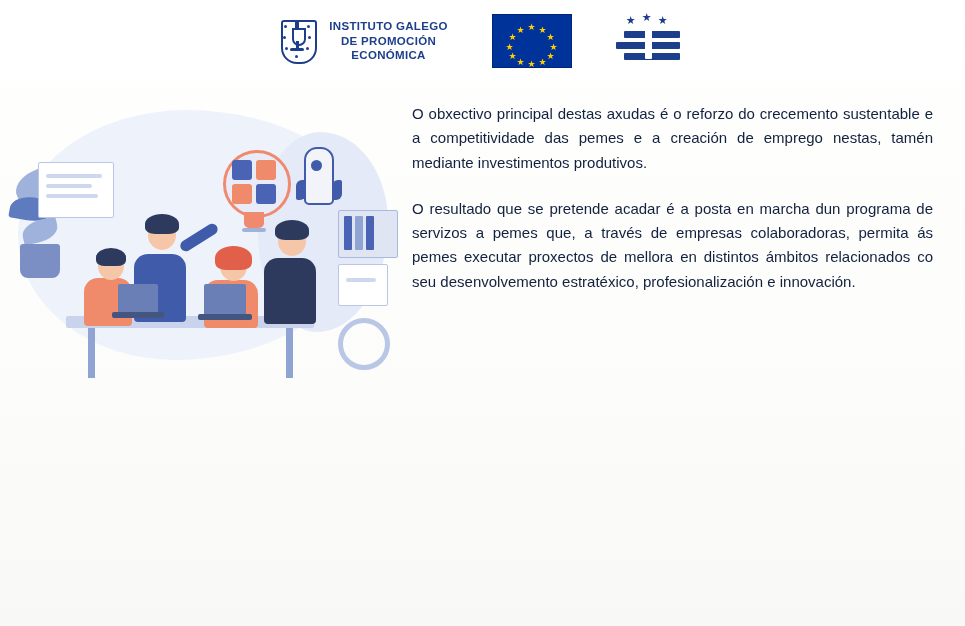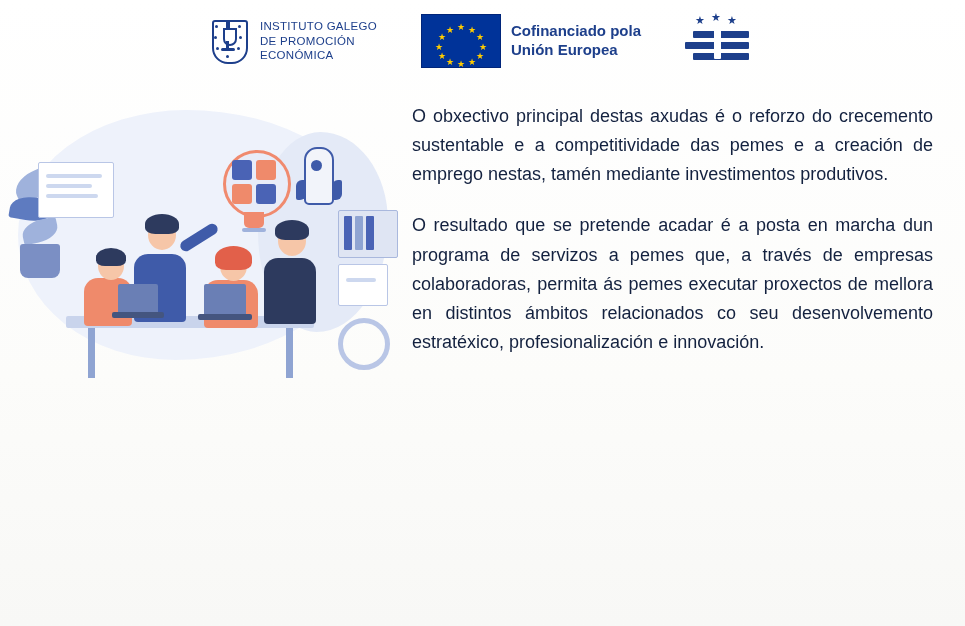--- a/index.html
+++ b/index.html
@@ -86,24 +86,25 @@
   }
   .igape-emblem .dot {
     position: absolute;
     width: 3px; height: 3px;
     border-radius: 50%;
     background: #1d3f8b;
   }
   .igape-text {
     font-size: 11.5px;
     line-height: 1.25;
-    font-weight: normal;
+    font-weight: bold;
     letter-spacing: 0.3px;
     color: #1d3f8b;
     text-transform: uppercase;
+    text-align: center;
   }
 
   
   .eu-flag {
     width: 78px;
     height: 52px;
     background: #003399;
     position: relative;
     border: 1px solid #00257a;
   }
@@ -170,21 +171,21 @@
     height: 280px;
     position: relative;
     flex: 0 0 390px;
   }
   .text-col {
     flex: 1;
     padding-left: 14px;
     padding-right: 14px;
   }
   .para {
-    font-size: 18px;
+    font-size: 15px;
     line-height: 1.62;
     text-align: justify;
     color: #13213f;
     margin: 0 0 22px 0;
   }
 
   
   .blob {
     position: absolute;
     background: #eef2fb;
@@ -336,24 +337,20 @@
         <div class="eu-star" style="left:56.5px; top:28px;">★</div>
         <div class="eu-star" style="left:53.5px; top:37px;">★</div>
         <div class="eu-star" style="left:45.5px; top:42.5px;">★</div>
         <div class="eu-star" style="left:34.5px; top:45px;">★</div>
         <div class="eu-star" style="left:23.5px; top:42.5px;">★</div>
         <div class="eu-star" style="left:15.5px; top:37px;">★</div>
         <div class="eu-star" style="left:12.5px; top:28px;">★</div>
         <div class="eu-star" style="left:15.5px; top:18px;">★</div>
         <div class="eu-star" style="left:23.5px; top:10.5px;">★</div>
       </div>
-      <div class="eu-text">
-        <div>Cofinanciado pola</div>
-        <div>Unión Europea</div>
-      </div>
     </div>
 
     <div class="logo">
       <div class="fe-mark">
         <div class="fe-star" style="left:10px; top:0px;">★</div>
         <div class="fe-star" style="left:26px; top:-3px;">★</div>
         <div class="fe-star" style="left:42px; top:0px;">★</div>
         <div class="fe-bar" style="left:8px;  top:16px; width:56px;"></div>
         <div class="fe-bar" style="left:0px;  top:27px; width:64px;"></div>
         <div class="fe-bar" style="left:8px;  top:38px; width:56px;"></div>

